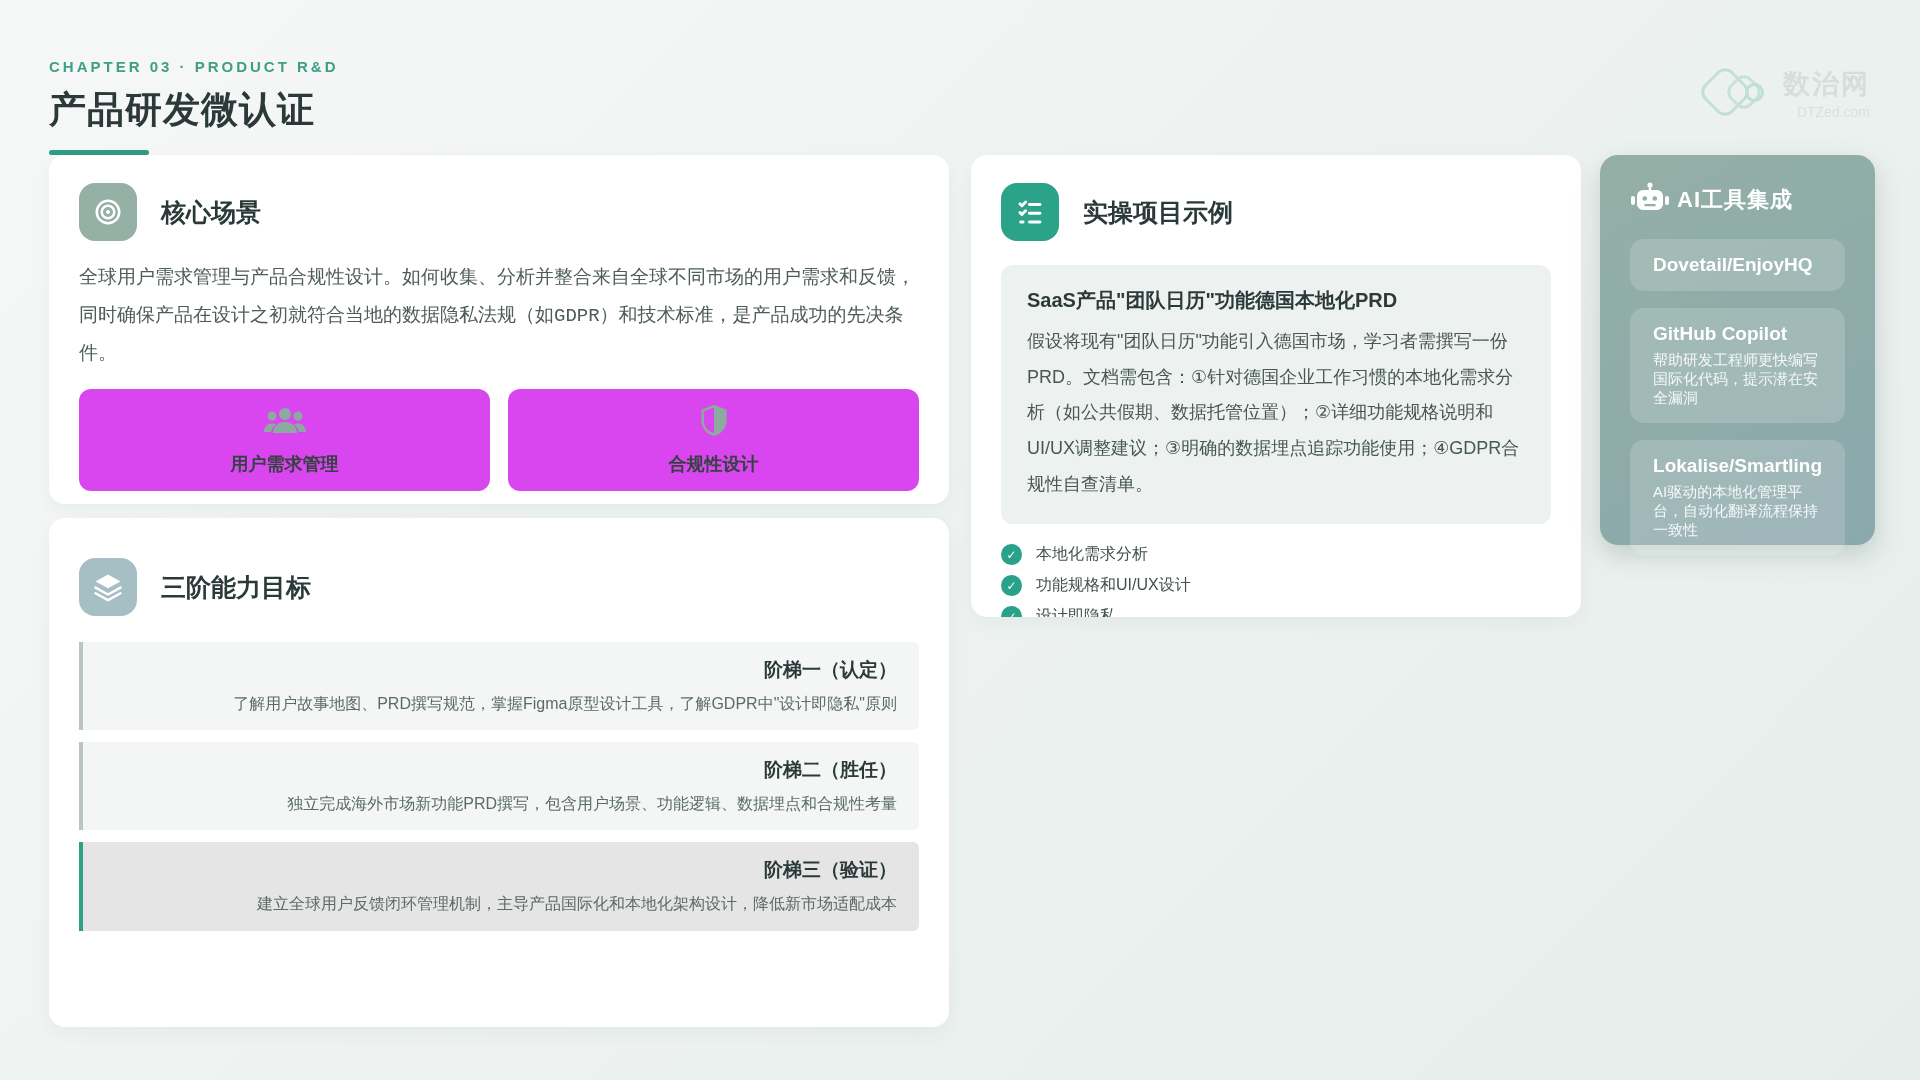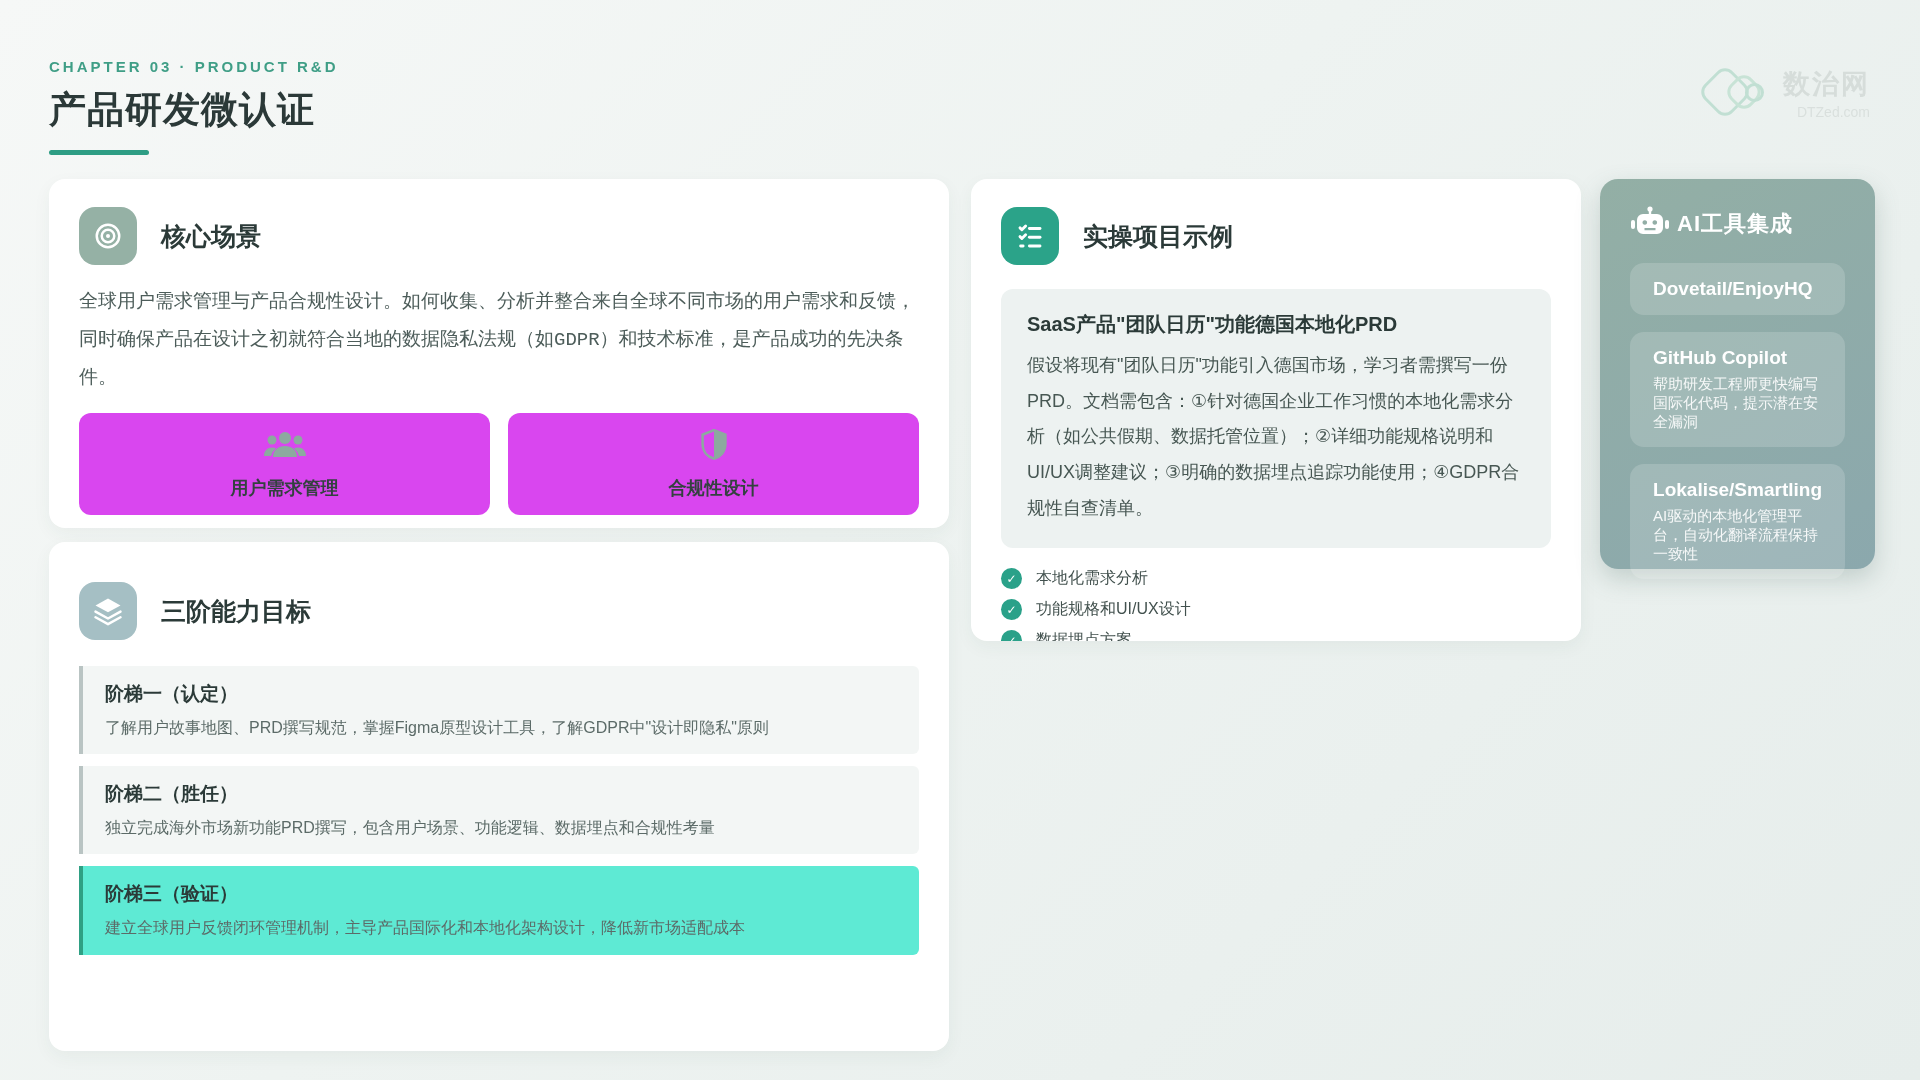--- a/index.html
+++ b/index.html
@@ -21,21 +21,21 @@
   .logo{ position:absolute; top:62px; right:50px; display:flex; align-items:center; gap:10px; opacity:.55; }
   .logo-mark{ position:relative; width:70px; height:62px; }
   .logo-mark span{ position:absolute; display:block; border-radius:11px; transform:rotate(45deg); }
   .d1{ left:2px; top:10px; width:40px; height:40px; border:3px solid #9fd1bd; }
   .d2{ left:26px; top:15px; width:30px; height:30px; border:3px solid #abd8c2; border-radius:9px; }
   .d3{ left:42px; top:21px; width:19px; height:19px; border:3px solid #9fd1bd; border-radius:6px; }
   .logo-name{ font-size:27px; font-weight:bold; color:#c5cdca; letter-spacing:2px; }
   .logo-domain{ font-size:14px; color:#cbd2cf; text-align:right; margin-top:2px; }
 
   
-  .columns{ display:flex; gap:22px; margin-top:24px; }
+  .columns{ display:flex; gap:22px; }
   .col-left{ width:900px; display:flex; flex-direction:column; gap:14px; }
   .col-right{ width:904px; display:flex; gap:19px; }
 
   .card{ background:#ffffff; border-radius:16px; box-shadow:0 6px 18px rgba(44,70,62,.05); overflow:hidden; }
   .card1{ height:349px; padding:28px 30px 0; }
   .card2{ height:509px; padding:40px 30px 0; }
   .card3{ height:462px; padding:28px 30px 0; }
   .card4{ height:390px; padding:26px 30px 0; border-radius:18px;
           background:linear-gradient(150deg,#93afa5 0%,#8ba8ad 100%);
           box-shadow:0 10px 24px rgba(80,110,105,.25); }
@@ -49,23 +49,23 @@
   .card-title{ font-size:25px; font-weight:bold; color:#2b3a38; }
 
   
   .core-desc{ margin-top:18px; font-size:19px; line-height:2.0; color:#4d5d5a;font-family:Liberation Mono, monospace; }
   .tags{ display:flex; gap:18px; margin-top:16px; }
   .tag{ flex:1; height:102px; background:#d946ef; border-radius:12px;
         display:flex; flex-direction:column; align-items:center; justify-content:center; gap:11px; }
   .tag-label{ font-size:18px; font-weight:bold; color:#33413f; }
 
   
-  .tiers{ margin-top:26px; display:flex; flex-direction:column; gap:12px; }
+  .tiers{ margin-top:26px; display:flex; flex-direction:column; gap:12px;text-align:right; }
   .tier{ border-left:4px solid #b9c4c3; background:#f3f6f5; padding:15px 22px; border-radius:0 6px 6px 0; }
-  .tier.highlight{ border-left-color:#2fa084; background:#5eead4; }
+  .tier.highlight{ border-left-color:#2fa084; background:#e5e5e5; }
   .tier-title{ font-size:19px; font-weight:bold; color:#2b3a38; }
   .tier-desc{ margin-top:9px; font-size:16px; color:#5c6b68; line-height:1.45; }
 
   
   .prd-box{ margin-top:24px; background:#edf2f1; border-radius:12px; padding:22px 26px; }
   .prd-name{ font-size:20px; font-weight:bold; color:#2b3a38; }
   .prd-desc{ margin-top:10px; font-size:18px; line-height:1.98; color:#475753; }
   .checklist{ margin-top:20px; display:flex; flex-direction:column; gap:10px; }
   .check-item{ display:flex; align-items:center; gap:14px; }
   .check-circle{ width:21px; height:21px; border-radius:50%; background:#2aa189; color:#ffffff;
@@ -198,21 +198,21 @@
           <div class="check-item">
             <span class="check-circle">✓</span>
             <span class="check-label">本地化需求分析</span>
           </div>
           <div class="check-item">
             <span class="check-circle">✓</span>
             <span class="check-label">功能规格和UI/UX设计</span>
           </div>
           <div class="check-item">
             <span class="check-circle">✓</span>
-            <span class="check-label">数据埋点方案</span>
+            <span class="check-label">设计即隐私</span>
           </div>
           <div class="check-item">
             <span class="check-circle">✓</span>
             <span class="check-label">GDPR合规性自查</span>
           </div>
         </div>
       </div>
 
       <div class="card4">
         <div class="ai-header">

